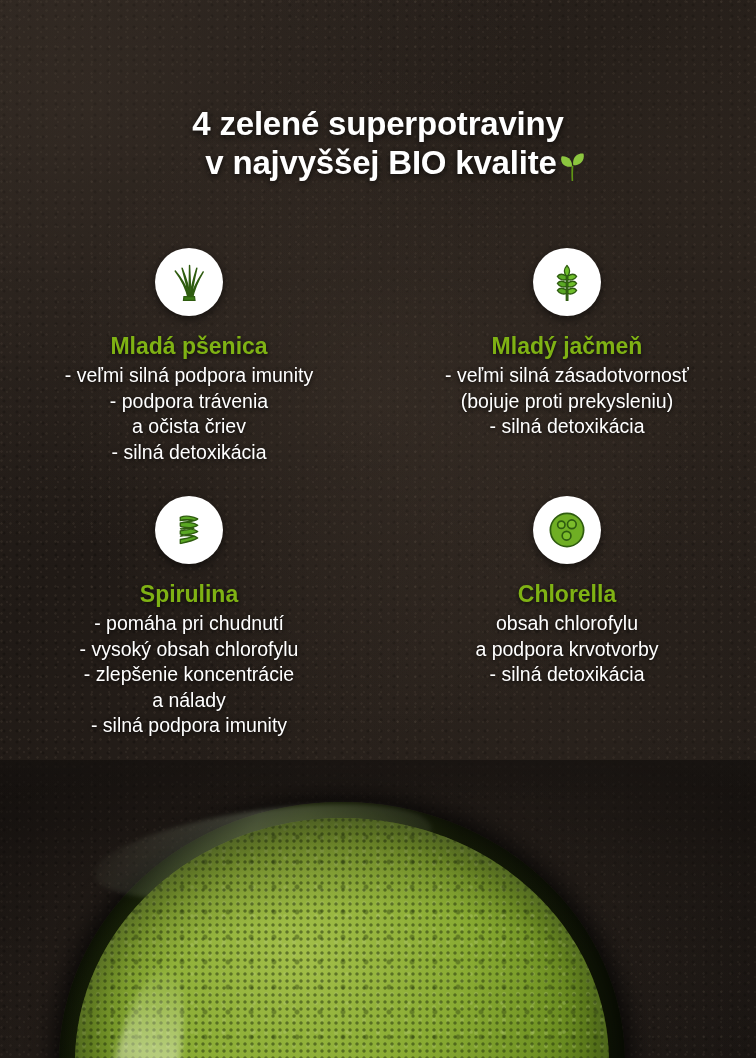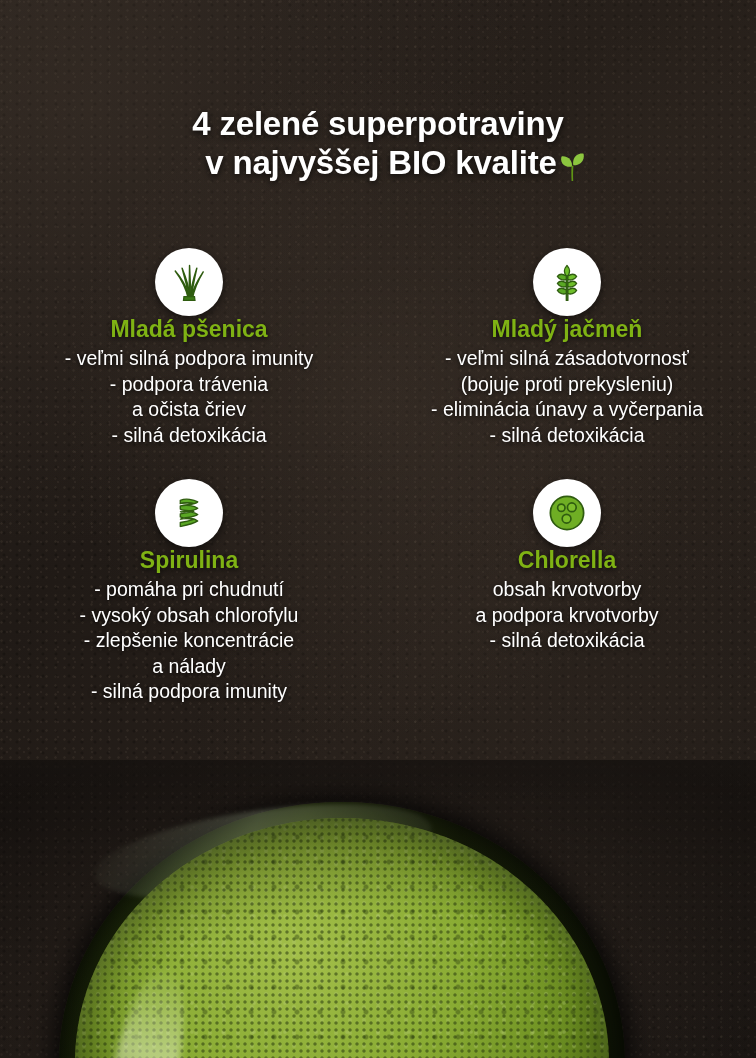--- a/index.html
+++ b/index.html
@@ -96,20 +96,21 @@
     background: #ffffff;
     display: flex;
     align-items: center;
     justify-content: center;
     box-shadow: 0 3px 10px rgba(0,0,0,0.55);
     flex: none;
   }
   .badge svg { display: block; }
 
   .food-name {
+    margin-top: 17px;
     color: #7fb214;
     font-size: 23px;
     font-weight: bold;
     line-height: 27px;
     text-shadow: 0 2px 5px rgba(0,0,0,0.7);
     text-align: center;
   }
   .benefits {
     margin-top: 3px;
     color: #ffffff;
@@ -255,21 +256,20 @@
               <path d="M23.2 33 C19 30.5 15 31 13 33.5 C15.5 37.5 20 38.5 23.2 37 Z" fill="#5aa824"></path>
               <path d="M25 33 C29 30.5 33 31 35 33.5 C32.5 37.5 28 38.5 25 37 Z" fill="#6fbf2b"></path>
             </g>
           </svg>
         </span>
       </div>
       <div class="food-name">Mladý jačmeň</div>
       <div class="benefits">
         <div>- veľmi silná zásadotvornosť</div>
         <div>(bojuje proti prekysleniu)</div>
-        <div>- eliminácia únavy a vyčerpania</div>
         <div>- silná detoxikácia</div>
       </div>
     </div>
 
     <div class="cell">
       <div class="badge">
         <span>
           <svg viewBox="0 0 48 48" width="38" height="38" aria-hidden="true">
             <g stroke="#2f5c10" stroke-width="1.7" stroke-linejoin="round" stroke-linecap="round">
               <path d="M13 8 C20 5 30 7 35 10 C31 14 20 13 14 15 C21 13 31 15 35 18 C30 22 20 21 14 23 C21 21 31 23 35 26 C30 30 20 29 14 31 C21 29 31 31 35 34 C29 38 18 40 13 41 L13 36 C19 35 27 33 30 32 C25 31 17 31 13 29 L13 25 C19 24 27 23 30 22 C25 21 17 21 13 19 L13 15 C19 14 27 13 30 12 C25 11 17 11 13 12 Z" fill="#5aa824"></path>
@@ -296,21 +296,21 @@
           <svg viewBox="0 0 48 48" width="42" height="42" aria-hidden="true">
             <circle cx="24" cy="24" r="19" fill="#6fae24" stroke="#2f5c10" stroke-width="2"></circle>
             <circle cx="17.5" cy="18" r="4.2" fill="#7cbd2b" stroke="#2f5c10" stroke-width="1.9"></circle>
             <circle cx="29.5" cy="17.5" r="5" fill="#7cbd2b" stroke="#2f5c10" stroke-width="1.9"></circle>
             <circle cx="23.5" cy="30.5" r="5" fill="#7cbd2b" stroke="#2f5c10" stroke-width="1.9"></circle>
           </svg>
         </span>
       </div>
       <div class="food-name">Chlorella</div>
       <div class="benefits">
-        <div>obsah krvotvorby</div>
+        <div>obsah chlorofylu</div>
         <div>a podpora krvotvorby</div>
         <div>- silná detoxikácia</div>
       </div>
     </div>
 
   </div>
 
   <div class="photo">
     <div class="glass-wrap">
       <div class="glass-rim"></div>

